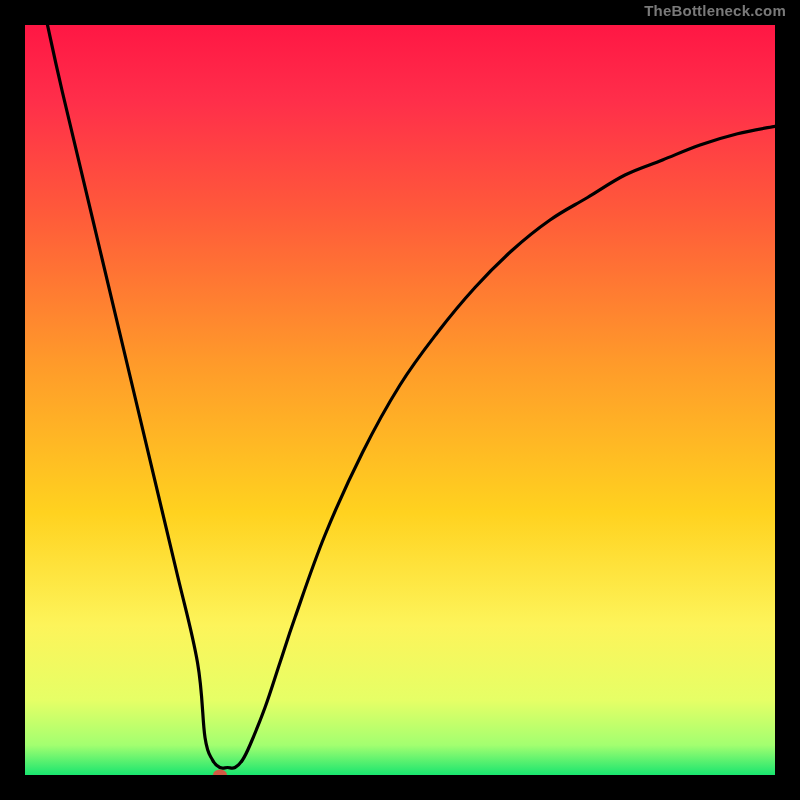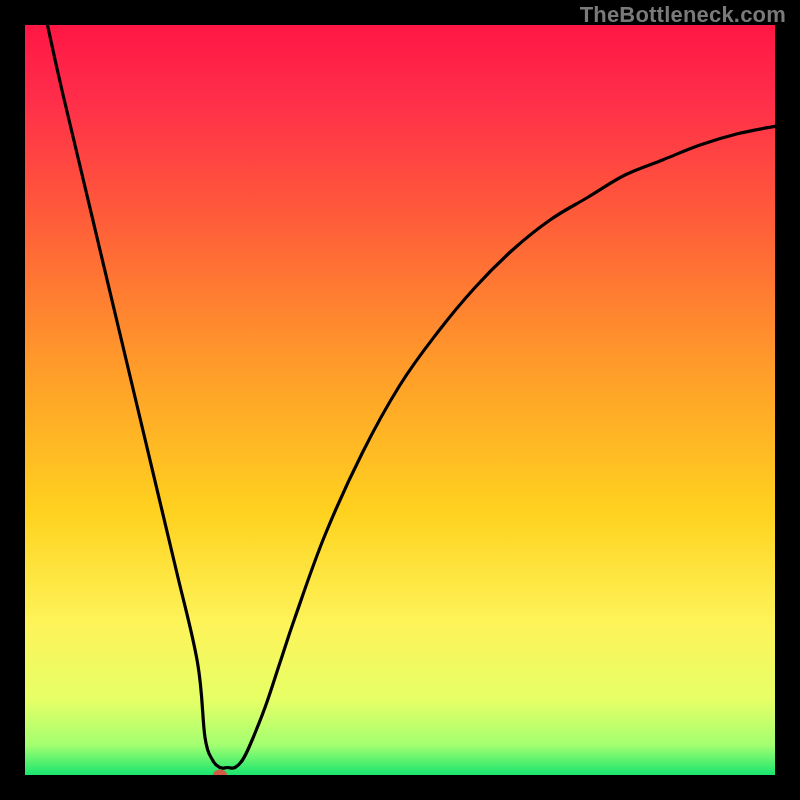--- a/index.html
+++ b/index.html
@@ -13,21 +13,21 @@
   }
   .chart-wrap {
     position: relative;
     width: 800px;
     height: 800px;
   }
   .watermark {
     position: absolute;
     top: 2px;
     right: 14px;
-    font-size: 22px;
+    font-size: 15px;
     font-weight: 600;
     color: #7a7a7a;
     letter-spacing: 0.2px;
     z-index: 5;
     pointer-events: none;
   }
   svg {
     display: block;
   }
 </style>

